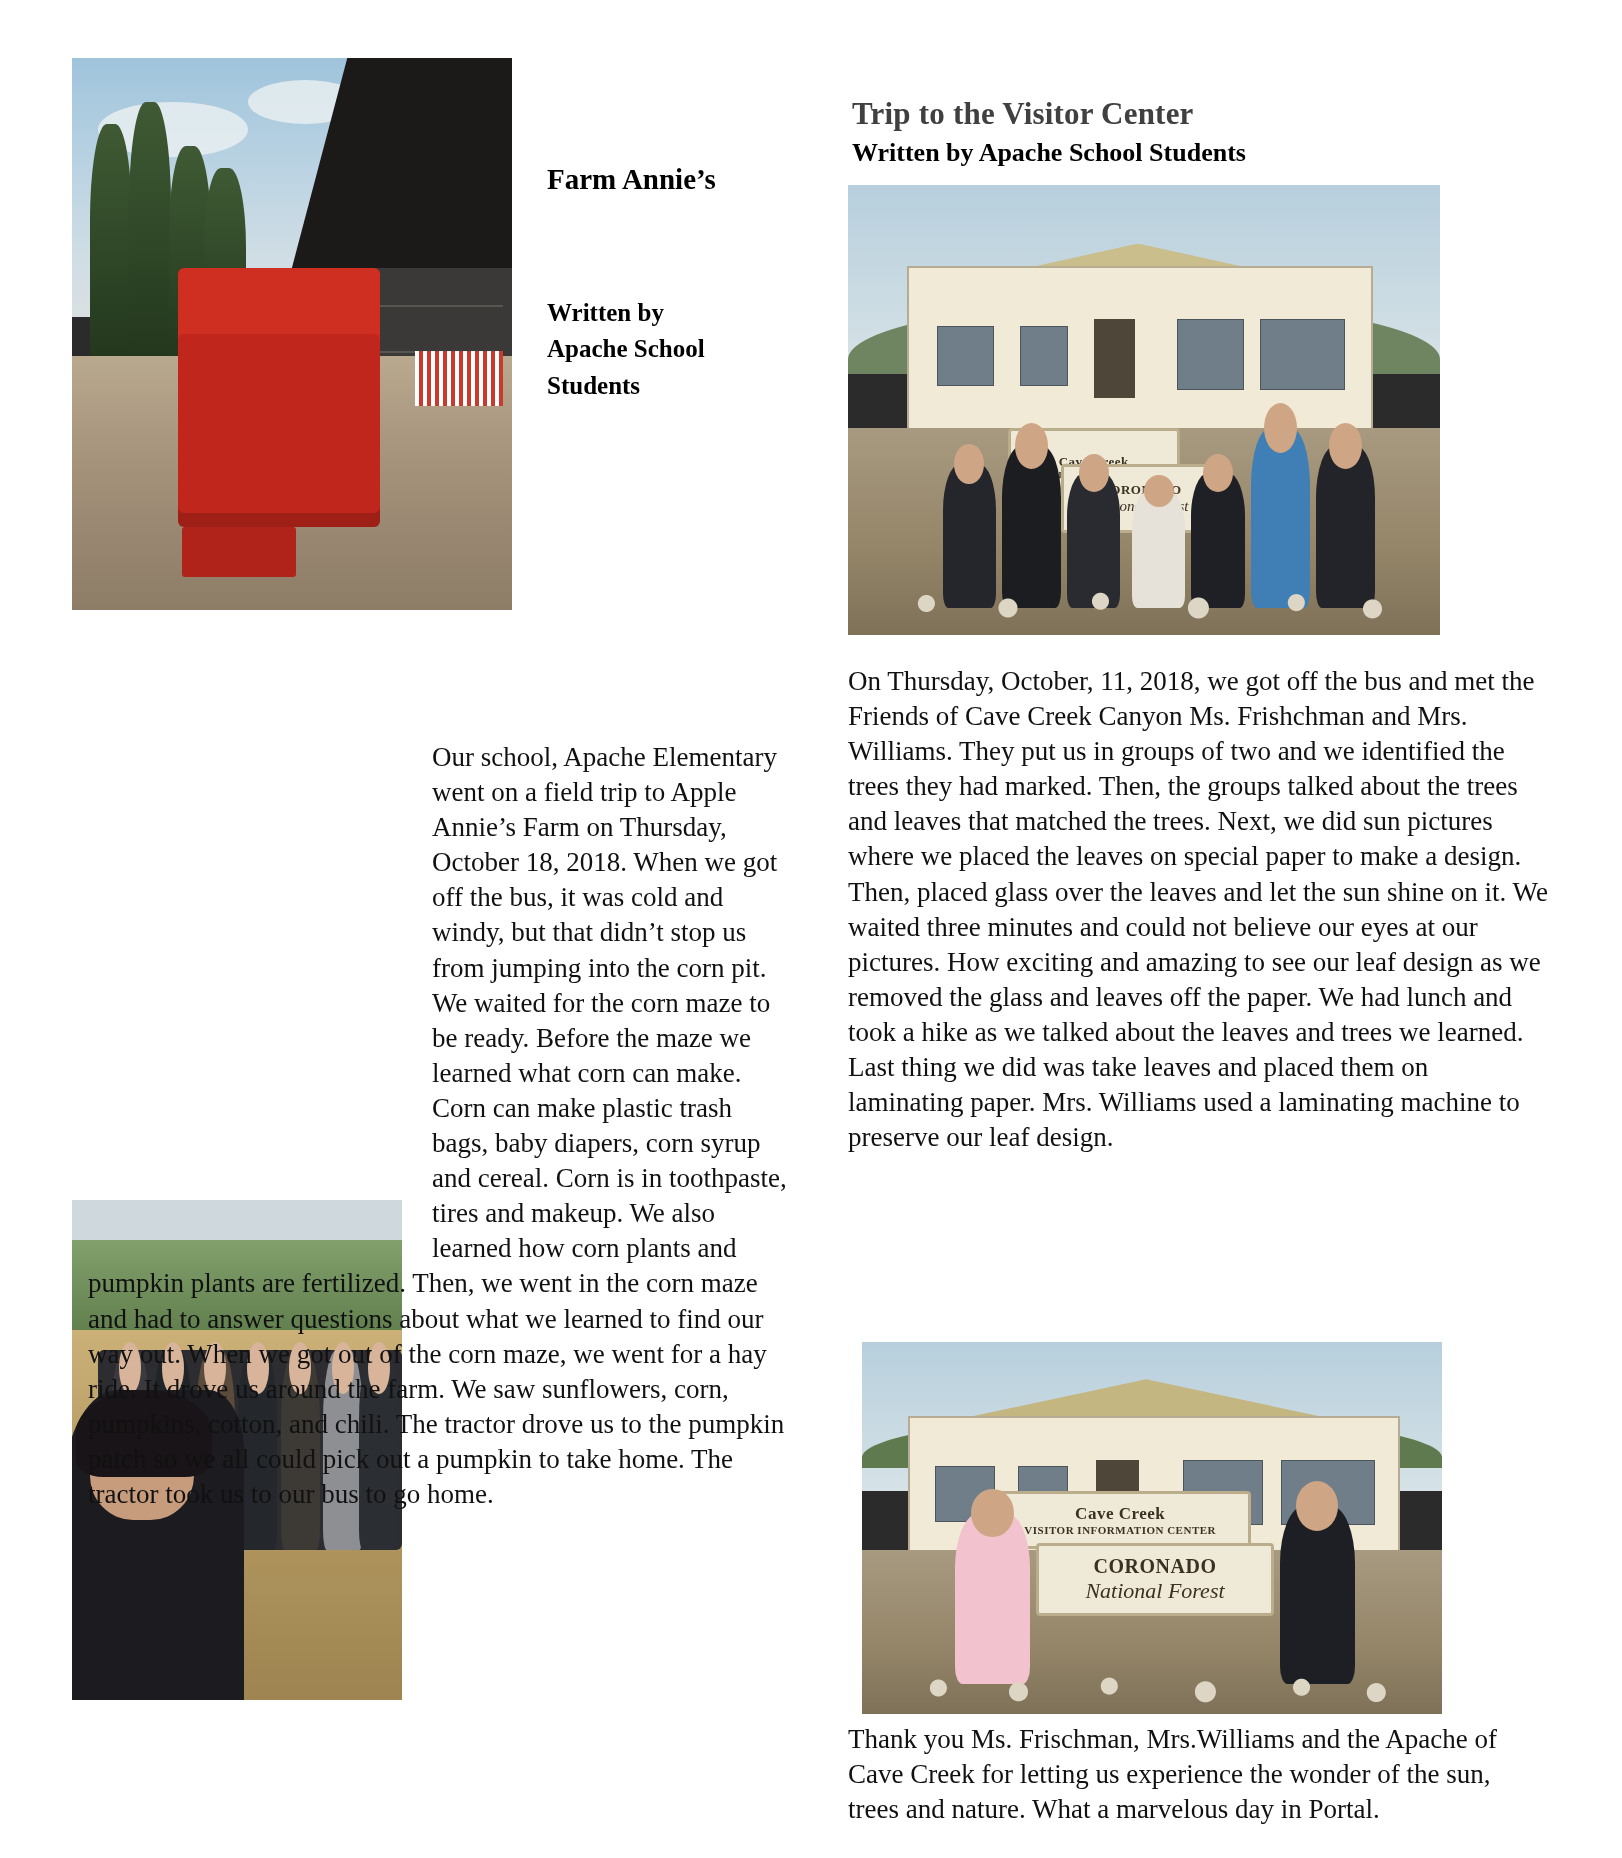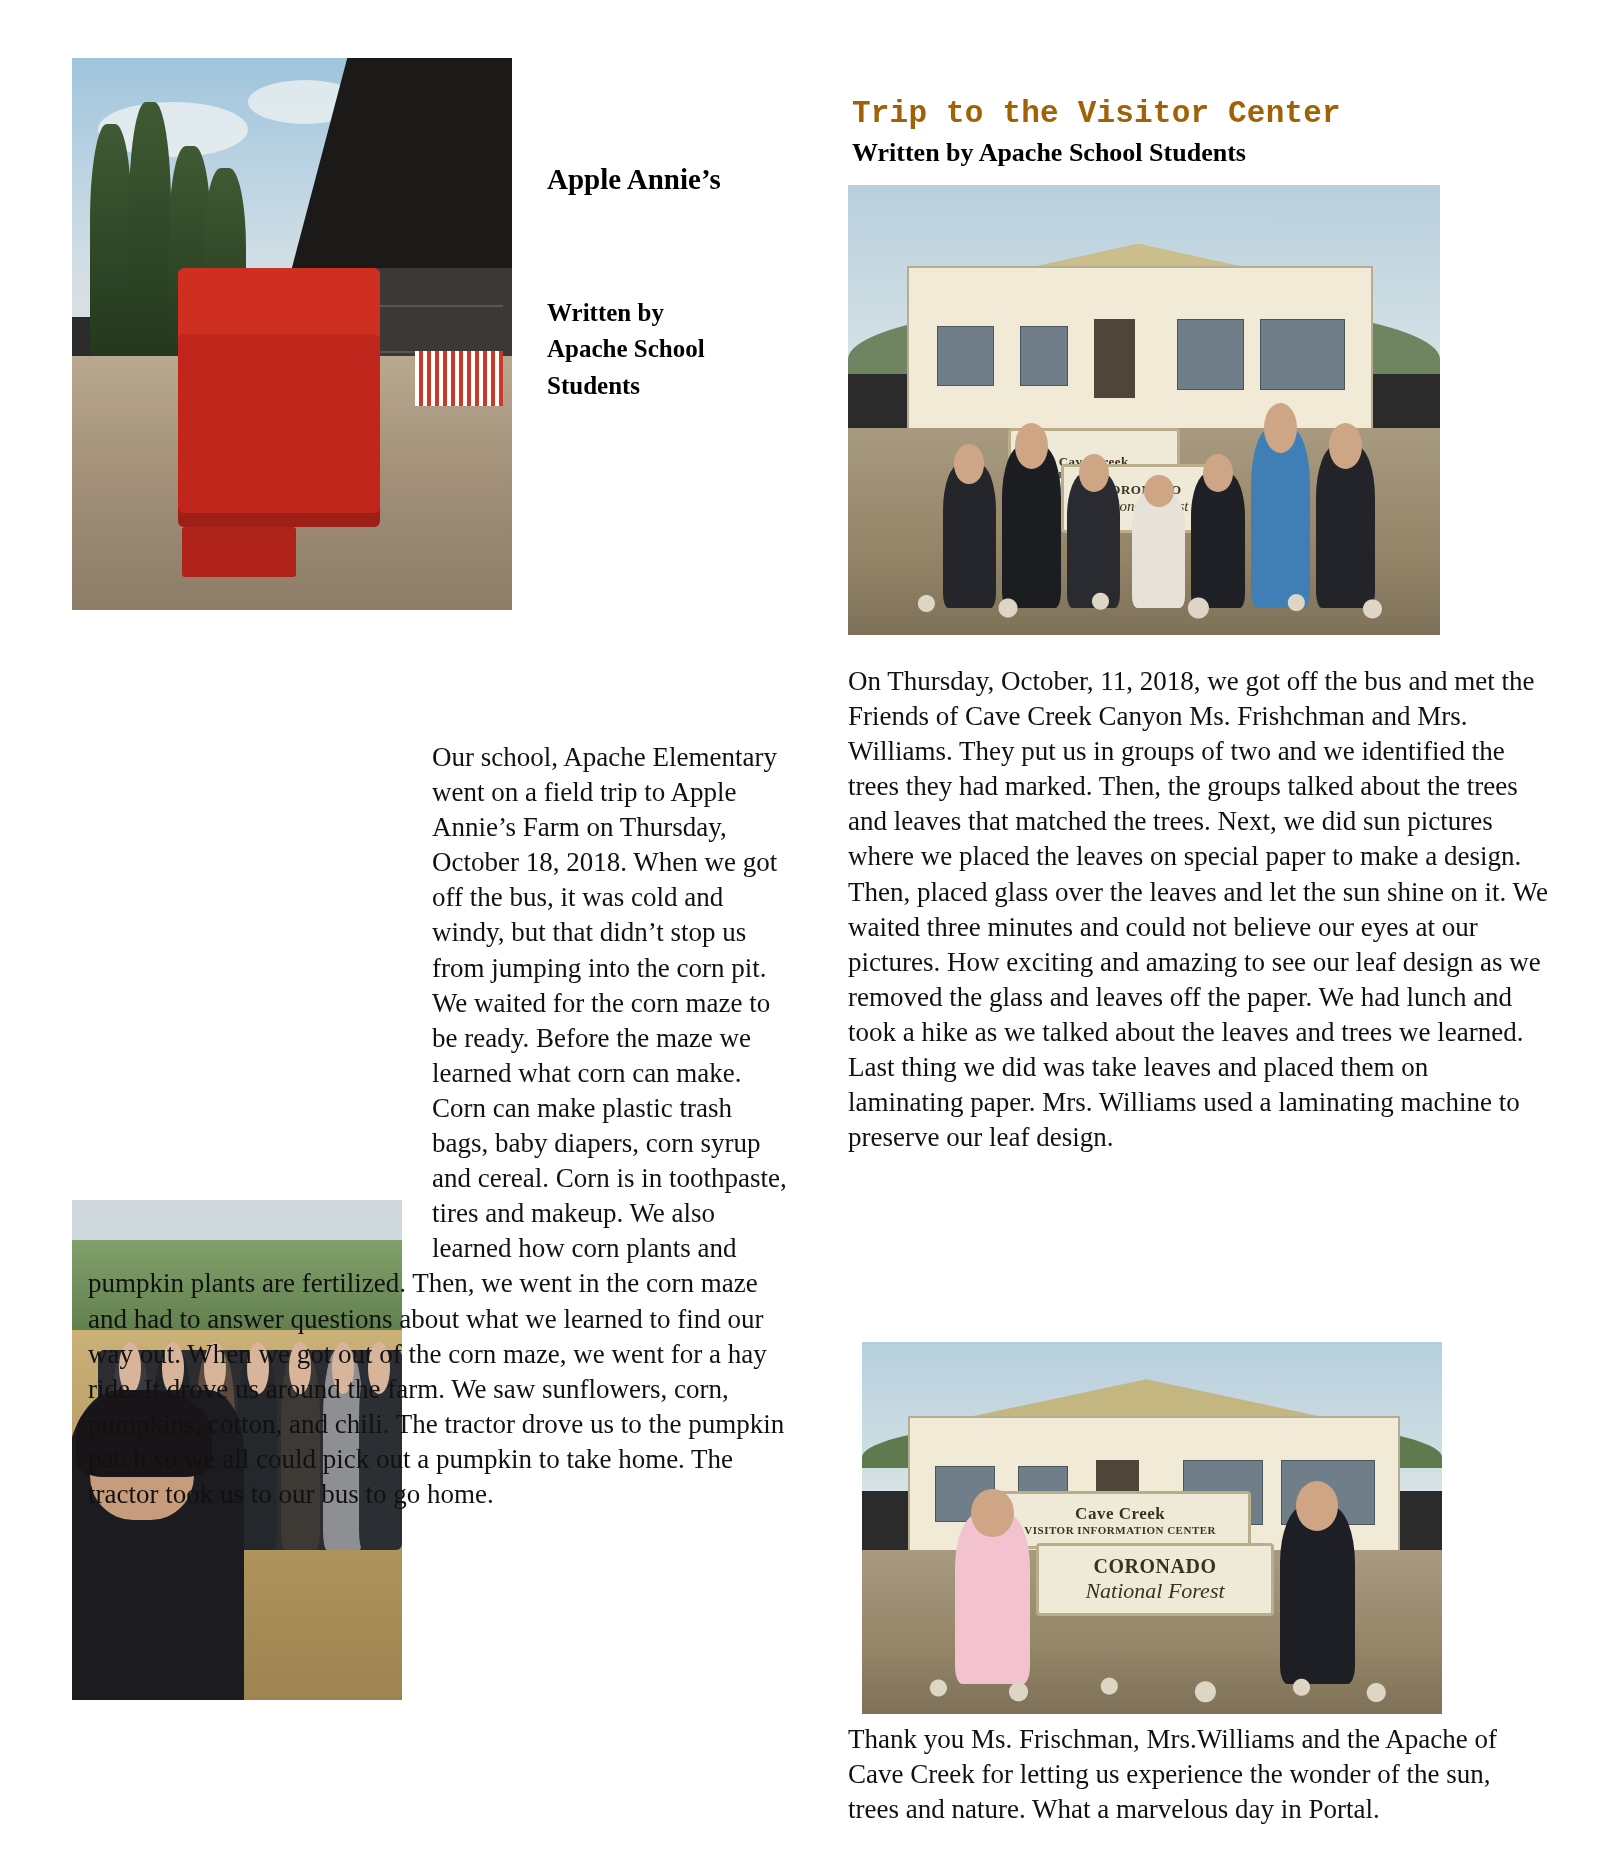--- a/index.html
+++ b/index.html
@@ -256,23 +256,22 @@
     shape-outside: inset(0);
     margin: 0;
   }
 
   .right-title {
     position: absolute;
     left: 852px;
     top: 96px;
     font-size: 31px;
     font-weight: bold;
-    color: #a16207;
+    color: #404040;
     letter-spacing: .2px;
-    font-family: Liberation Mono, monospace;
   }
   .right-byline {
     position: absolute;
     left: 852px;
     top: 138px;
     font-size: 26px;
     font-weight: bold;
     color: #000;
   }
   #right-article-text {
@@ -332,21 +331,21 @@
         </div>
       <div class="kid" style="left:80%">
           <i></i>
         </div>
     </div>
     <div class="bench-back"></div>
     <div class="bench"></div>
     <div class="bench-step"></div>
   </div>
 
-  <div class="apple-head">Apple Annie’s</div>
+  <div class="apple-head">Farm Annie’s</div>
   <div class="apple-byline">Written by Apache School Students</div>
 
   <div class="photo" id="photo-hay-ride">
     <div class="field"></div>
     <div class="skyline"></div>
     <div class="path"></div>
     <div class="trailer">
       <div class="rider" style="left:4%;background:#3b3a3f">
           <i></i>
         </div>

